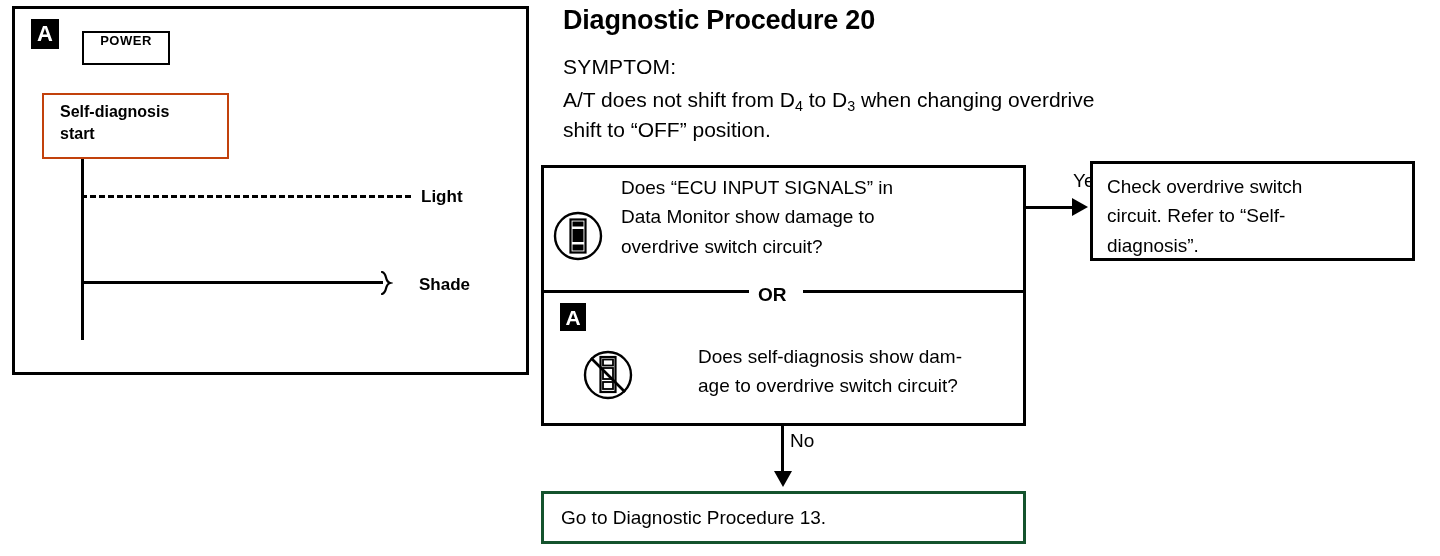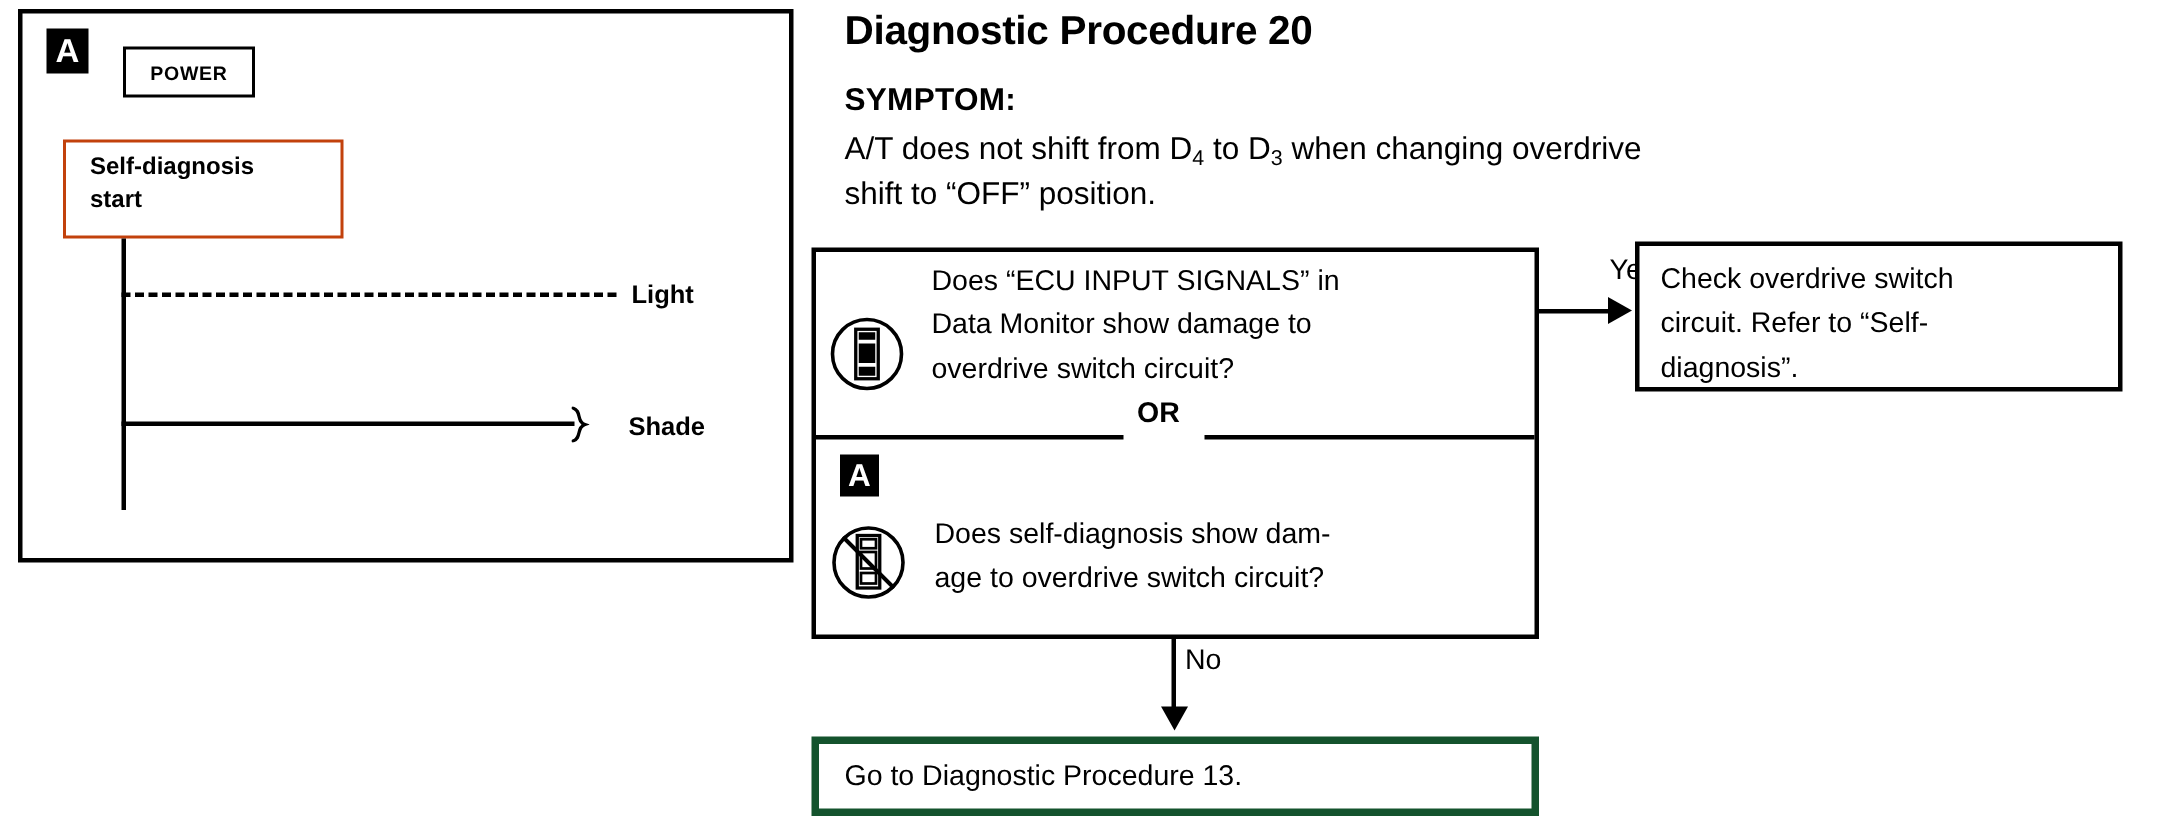--- a/index.html
+++ b/index.html
@@ -64,21 +64,21 @@
     height: 30px;
     font-size: 22px;
   }
 
   #power-box {
     left: 67px;
     top: 22px;
     width: 88px;
     height: 34px;
     display: flex;
-    align-items: center;
+    align-items: flex-start;
     justify-content: center;
   }
   #power-label {
     font-size: 13px;
     font-weight: 700;
     letter-spacing: 0.5px;
   }
 
   #self-diag-box {
     left: 27px;
@@ -142,21 +142,21 @@
     left: 563px;
     top: 5px;
     font-size: 27px;
     font-weight: 700;
     letter-spacing: -0.2px;
   }
   #symptom-heading {
     left: 563px;
     top: 55px;
     font-size: 21px;
-    font-weight: 700;
+    font-weight: 400;
     letter-spacing: 0.2px;
   }
   #symptom-body {
     left: 563px;
     top: 85px;
     width: 862px;
     font-size: 21px;
     font-weight: 400;
     line-height: 1.42;
     text-align: justify;
@@ -187,29 +187,29 @@
   #or-divider .seg-right {
     position: absolute;
     top: 0;
     height: 3px;
     background: #000000;
   }
   #or-divider .seg-left  { left: 0;   width: 205px; }
   #or-divider .seg-right { right: 0;  width: 220px; }
   #or-label {
     left: 758px;
-    top: 265px;
+    top: 284px;
     font-size: 19px;
     font-weight: 700;
   }
 
   .q-row { position: absolute; display: flex; align-items: flex-end; }
 
   #q-row-1 { left: 553px; top: 175px; }
-  #q-row-2 { left: 553px; top: 344px; }
+  #q-row-2 { left: 582px; top: 344px; gap: 46px; }
 
   .q-text {
     font-size: 19px;
     line-height: 1.55;
     white-space: pre-line;
     margin-left: 18px;
     margin-top: -2px;
   }
 
   .icon-consult, .icon-no-consult { flex: 0 0 auto; }
@@ -281,21 +281,21 @@
     left: 790px;
     top: 430px;
     font-size: 19px;
   }
 
   #final-box {
     left: 541px;
     top: 491px;
     width: 485px;
     height: 53px;
-    border: 5px solid #14532d;
+    border: 3px solid #14532d;
     background: #ffffff;
     box-sizing: border-box;
     display: flex;
     align-items: center;
     padding-left: 17px;
   }
   #final-text {
     font-size: 19px;
   }
 </style>

